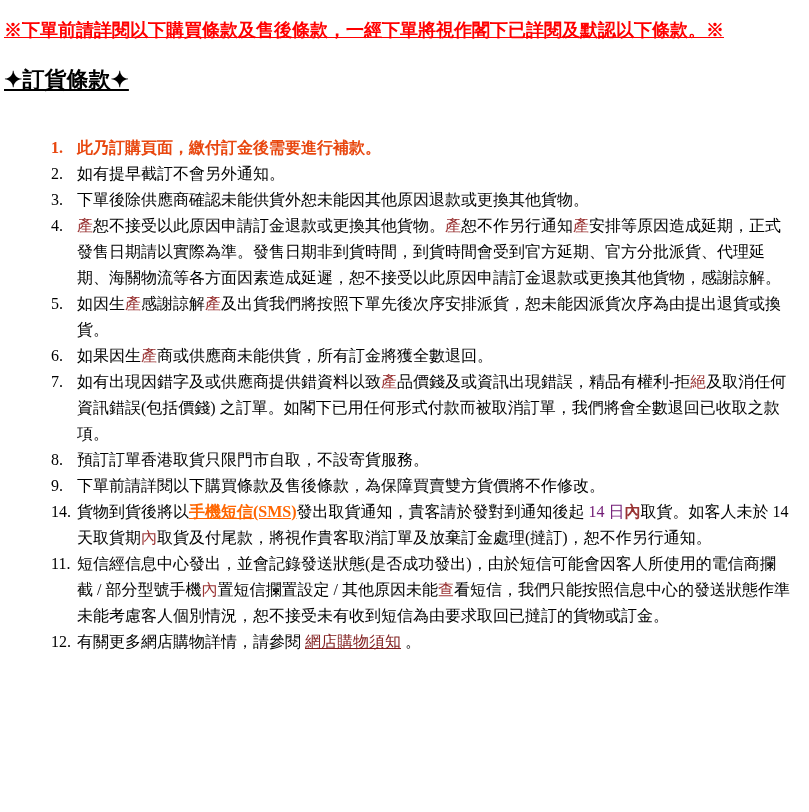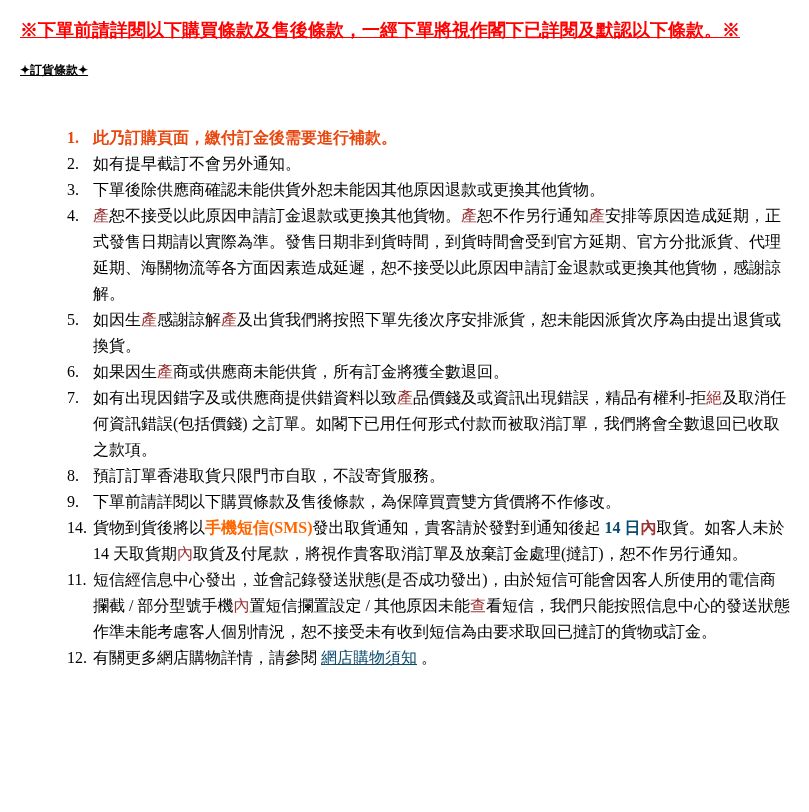--- a/index.html
+++ b/index.html
@@ -8,37 +8,37 @@
     background: #ffffff;
   }
   body {
     font-family: "Liberation Serif", "DejaVu Serif", serif;
     color: #000000;
   }
   .page {
     width: 809px;
     min-height: 812px;
     box-sizing: border-box;
-    padding: 10px 10px 10px 20px;
+    padding: 10px 10px 10px 4px;
     background: #ffffff;
   }
   .notice {
     font-size: 18px;
     font-weight: bold;
     color: #ff0000;
     text-decoration: underline;
     margin: 8px 0 0 0;
     line-height: 24px;
   }
   .section-title {
-    font-size: 12px;
+    font-size: 22px;
     font-weight: bold;
     color: #000000;
     text-decoration: underline;
-    margin: 17px 0 0 0;
+    margin: 27px 0 0 0;
     line-height: 22px;
   }
   .terms-list {
     margin-top: 44px;
     padding-left: 47px;
     padding-right: 8px;
   }
   .term-item {
     display: flex;
     font-size: 16px;
@@ -59,27 +59,28 @@
   .seg-alt {
     color: #993333;
   }
   .seg-alt-bold {
     color: #993333;
     font-weight: bold;
   }
   .seg-sms {
     color: #ff6600;
     font-weight: bold;
+    text-decoration: underline;
   }
   .seg-orange {
-    color: #0c4a6e;
-    font-weight: bold;
+    color: #701a75;
+    font-weight: normal;
   }
   a.seg-link {
-    color: #0c4a6e;
+    color: #7f1d1d;
     text-decoration: underline;
     cursor: pointer;
   }
 </style>
 </head>
 <body>
 
 <div class="page">
   <h1 class="notice">※下單前請詳閱以下購買條款及售後條款，一經下單將視作閣下已詳閱及默認以下條款。※</h1>
 

